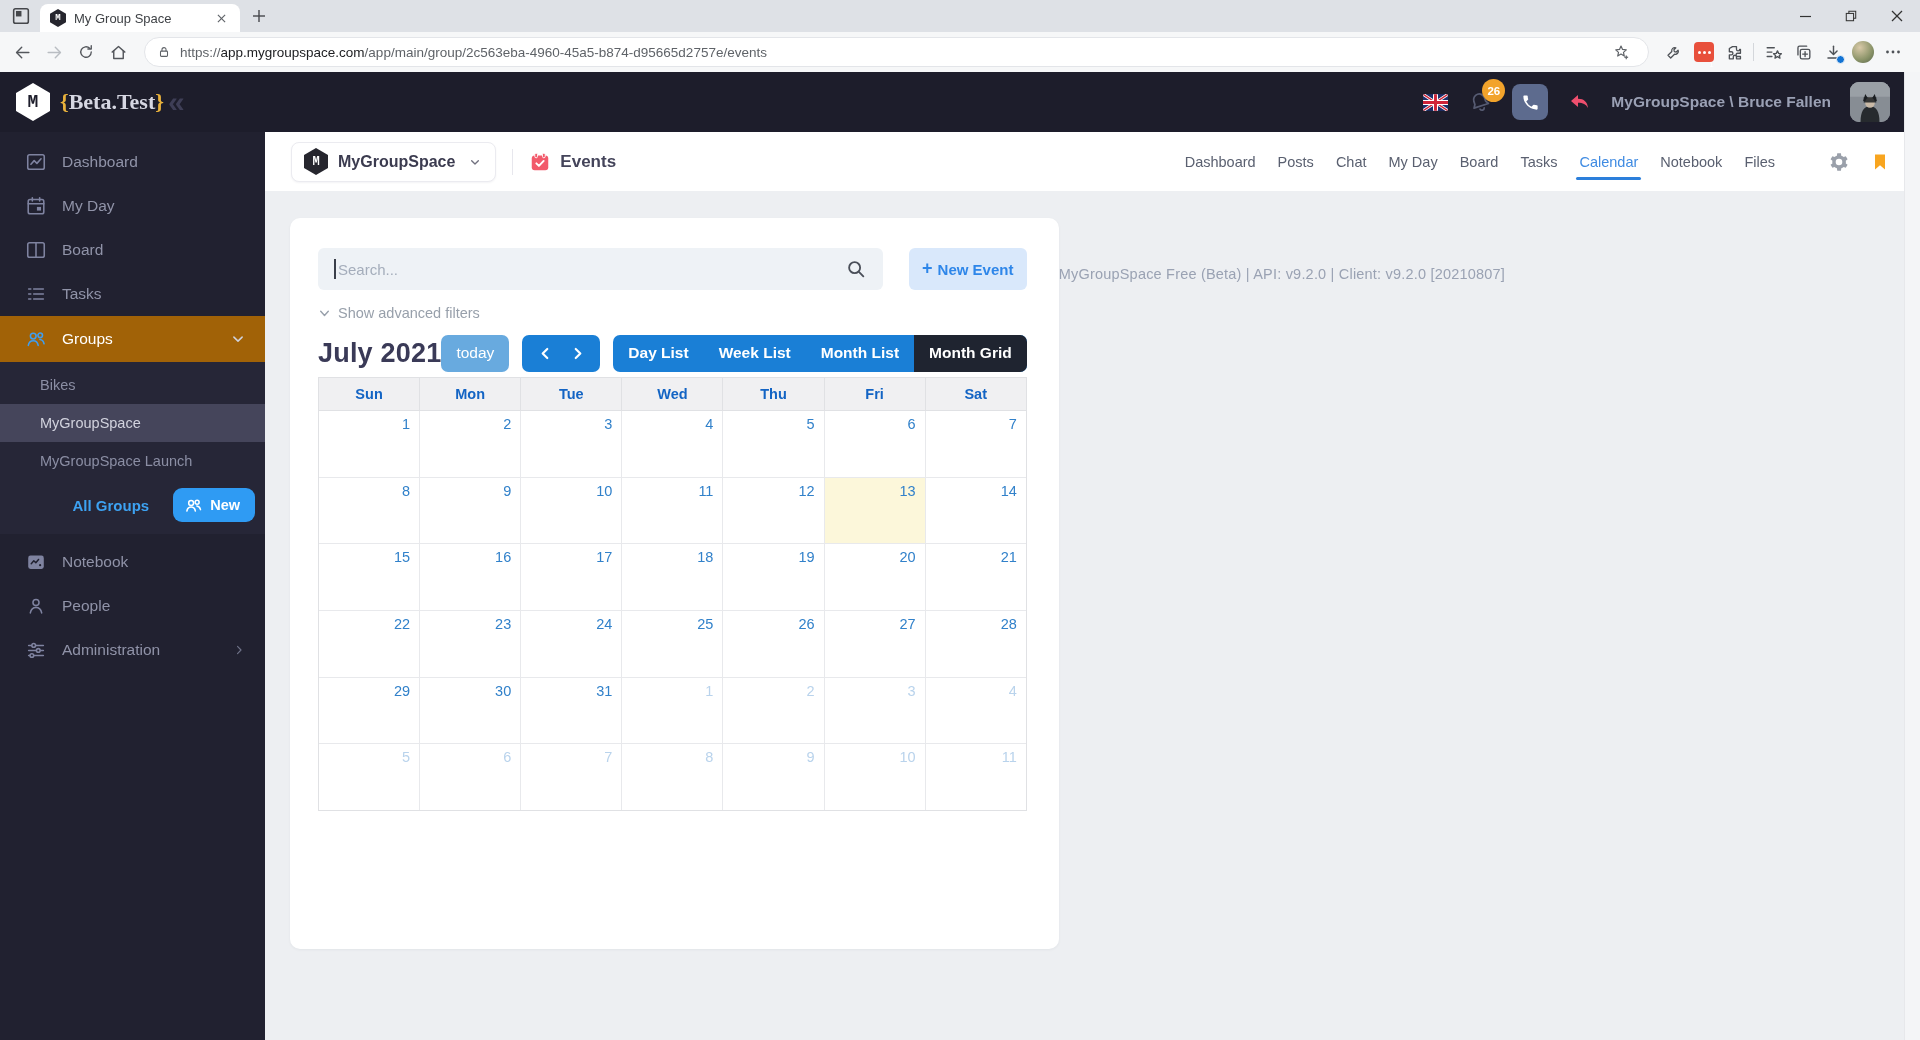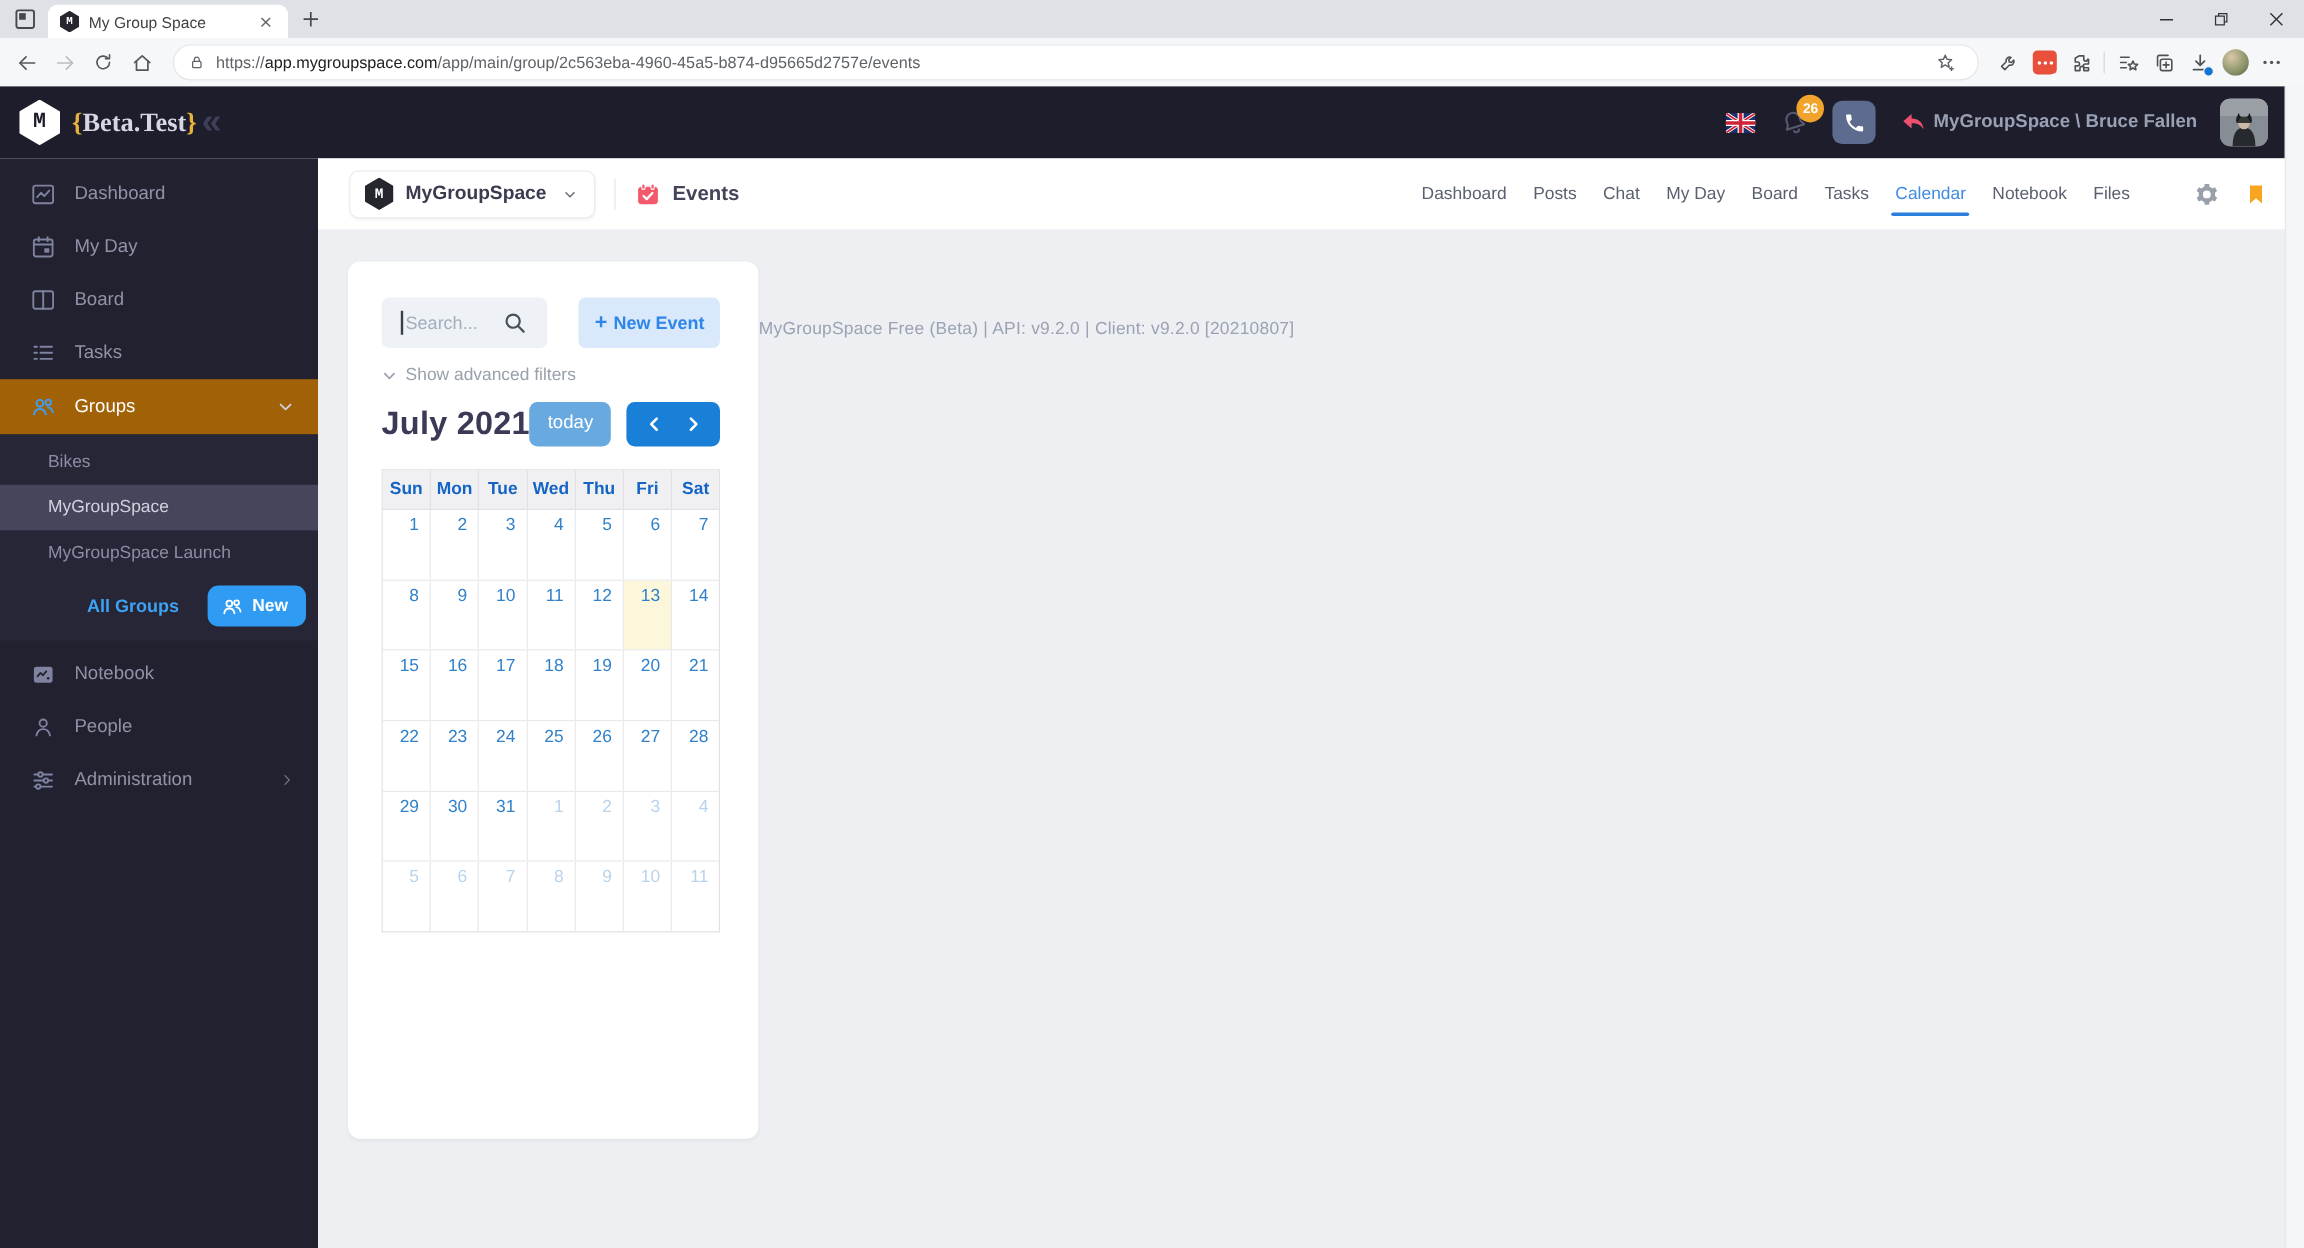--- a/index.html
+++ b/index.html
@@ -41,21 +41,21 @@
   .brand-hex{width:34px;height:38px;background:#fff;color:#1d1d2b;font-size:18px}
   .brand-text{font-family:Liberation Serif, serif;font-size:22px;font-weight:700;margin-left:10px;white-space:nowrap}
   .brand-text .brace{color:#e9b23c}
   .brand-text .bname{color:#d6d7e2}
   .collapse{color:#3e3e56;font-size:30px;font-weight:700;margin-left:4px;line-height:1}
   .header-right{margin-left:auto;display:flex;align-items:center;gap:19px}
   .flag{width:25px;height:17px;border-radius:2px;overflow:hidden}
   .bell-wrap{position:relative;width:26px;height:26px;color:#565b72}
   .badge{position:absolute;top:-10px;right:-12px;width:23px;height:23px;border-radius:50%;background:#f2a32b;color:#fff;font-size:11.5px;font-weight:700;display:flex;align-items:center;justify-content:center}
   .phone-btn{width:36px;height:36px;background:#5d6b8e;border-radius:8px;display:flex;align-items:center;justify-content:center}
-  .user-wrap{display:flex;align-items:center;gap:5px}
+  .user-wrap{display:flex;align-items:center;gap:20px}
   .user-name{font-size:15.5px;font-weight:700;color:#9aa0b4;white-space:nowrap}
   .avatar-lg{width:40px;height:40px;border-radius:9px;overflow:hidden;background:#8a9096}
 
   .app-body{display:flex;height:calc(100% - 60px)}
   .sidebar{width:265px;background:#212130;flex-shrink:0;padding-top:8px;display:flex;flex-direction:column;overflow:hidden}
   .side-item{height:44px;display:flex;align-items:center;padding:0 18px 0 25px;gap:15px;font-size:15.5px;color:#9093a8}
   .s-ico{width:22px;height:22px;color:#7f83a0;flex-shrink:0}
   .groups-band{height:46px;background:#a16207;color:#fff}
   .groups-band .s-ico{color:#3f9ef0}
   .g-chev{margin-left:auto;width:18px;height:18px;color:#cfd2de}
@@ -99,21 +99,21 @@
   .cal-head{margin-top:12px;display:flex;align-items:center;height:40px}
   .cal-title{font-size:27px;font-weight:700;color:#3a3a57;letter-spacing:.2px}
   .cal-controls{margin-left:auto;display:flex;align-items:center;gap:13px}
   .btn-today{height:37px;padding:0 15px;background:#68aadf;color:#fff;border-radius:7px;font-size:15.5px;display:flex;align-items:center}
   .btn-nav{height:37px;width:78px;background:#1a7fd6;border-radius:7px;display:flex;align-items:center;justify-content:space-evenly}
   .btn-nav span{width:17px;height:17px;color:#fff}
   .views{height:37px;background:#1a7fd6;border-radius:7px;display:flex;overflow:hidden}
   .view-seg{padding:0 15px;display:flex;align-items:center;color:#fff;font-size:15.5px;font-weight:700}
   .view-seg.active{background:#1f2430}
 
-  .grid{margin-top:18px;height:386px;display:flex;flex-direction:column;border:1px solid #e0e1e4}
+  .grid{margin-top:4px;height:434px;display:flex;flex-direction:column;border:1px solid #e0e1e4}
   .grid-head{display:flex;height:33px;background:#f0f0f2;border-bottom:1px solid #e0e1e4;flex-shrink:0}
   .gh-cell{flex:1;display:flex;align-items:center;justify-content:center;color:#1364c4;font-weight:700;font-size:14.5px;border-right:1px solid #e0e1e4}
   .gh-cell:last-child{border-right:none}
   .grid-body{flex:1;display:flex;flex-direction:column}
   .cal-row{flex:1;display:flex;border-bottom:1px solid #e8e9ec}
   .cal-row:last-child{border-bottom:none}
   .cal-cell{flex:1;border-right:1px solid #e8e9ec;padding:5px 9px;display:flex;justify-content:flex-end;align-items:flex-start;font-size:14.5px;color:#3181ca}
   .cal-cell:last-child{border-right:none}
   .cal-cell.other{color:#b9d3ec}
   .cal-cell.today{background:#fcf7da}
@@ -536,20 +536,26 @@
                       <svg viewBox="0 0 24 24" fill="none" stroke="#fff" stroke-width="3" stroke-linecap="round" stroke-linejoin="round">
                         <polyline points="14.5 5.5 8 12 14.5 18.5"></polyline>
                       </svg>
                     </span>
                   <span>
                       <svg viewBox="0 0 24 24" fill="none" stroke="#fff" stroke-width="3" stroke-linecap="round" stroke-linejoin="round">
                         <polyline points="9.5 5.5 16 12 9.5 18.5"></polyline>
                       </svg>
                     </span>
                 </div>
+                <div class="views">
+                    <div class="view-seg">Day List</div>
+                    <div class="view-seg">Week List</div>
+                    <div class="view-seg">Month List</div>
+                    <div class="view-seg active">Month Grid</div>
+                  </div>
               </div>
             </div>
 
             <div class="grid">
               <div class="grid-head">
                   <div class="gh-cell">Sun</div>
                   <div class="gh-cell">Mon</div>
                   <div class="gh-cell">Tue</div>
                   <div class="gh-cell">Wed</div>
                   <div class="gh-cell">Thu</div>

